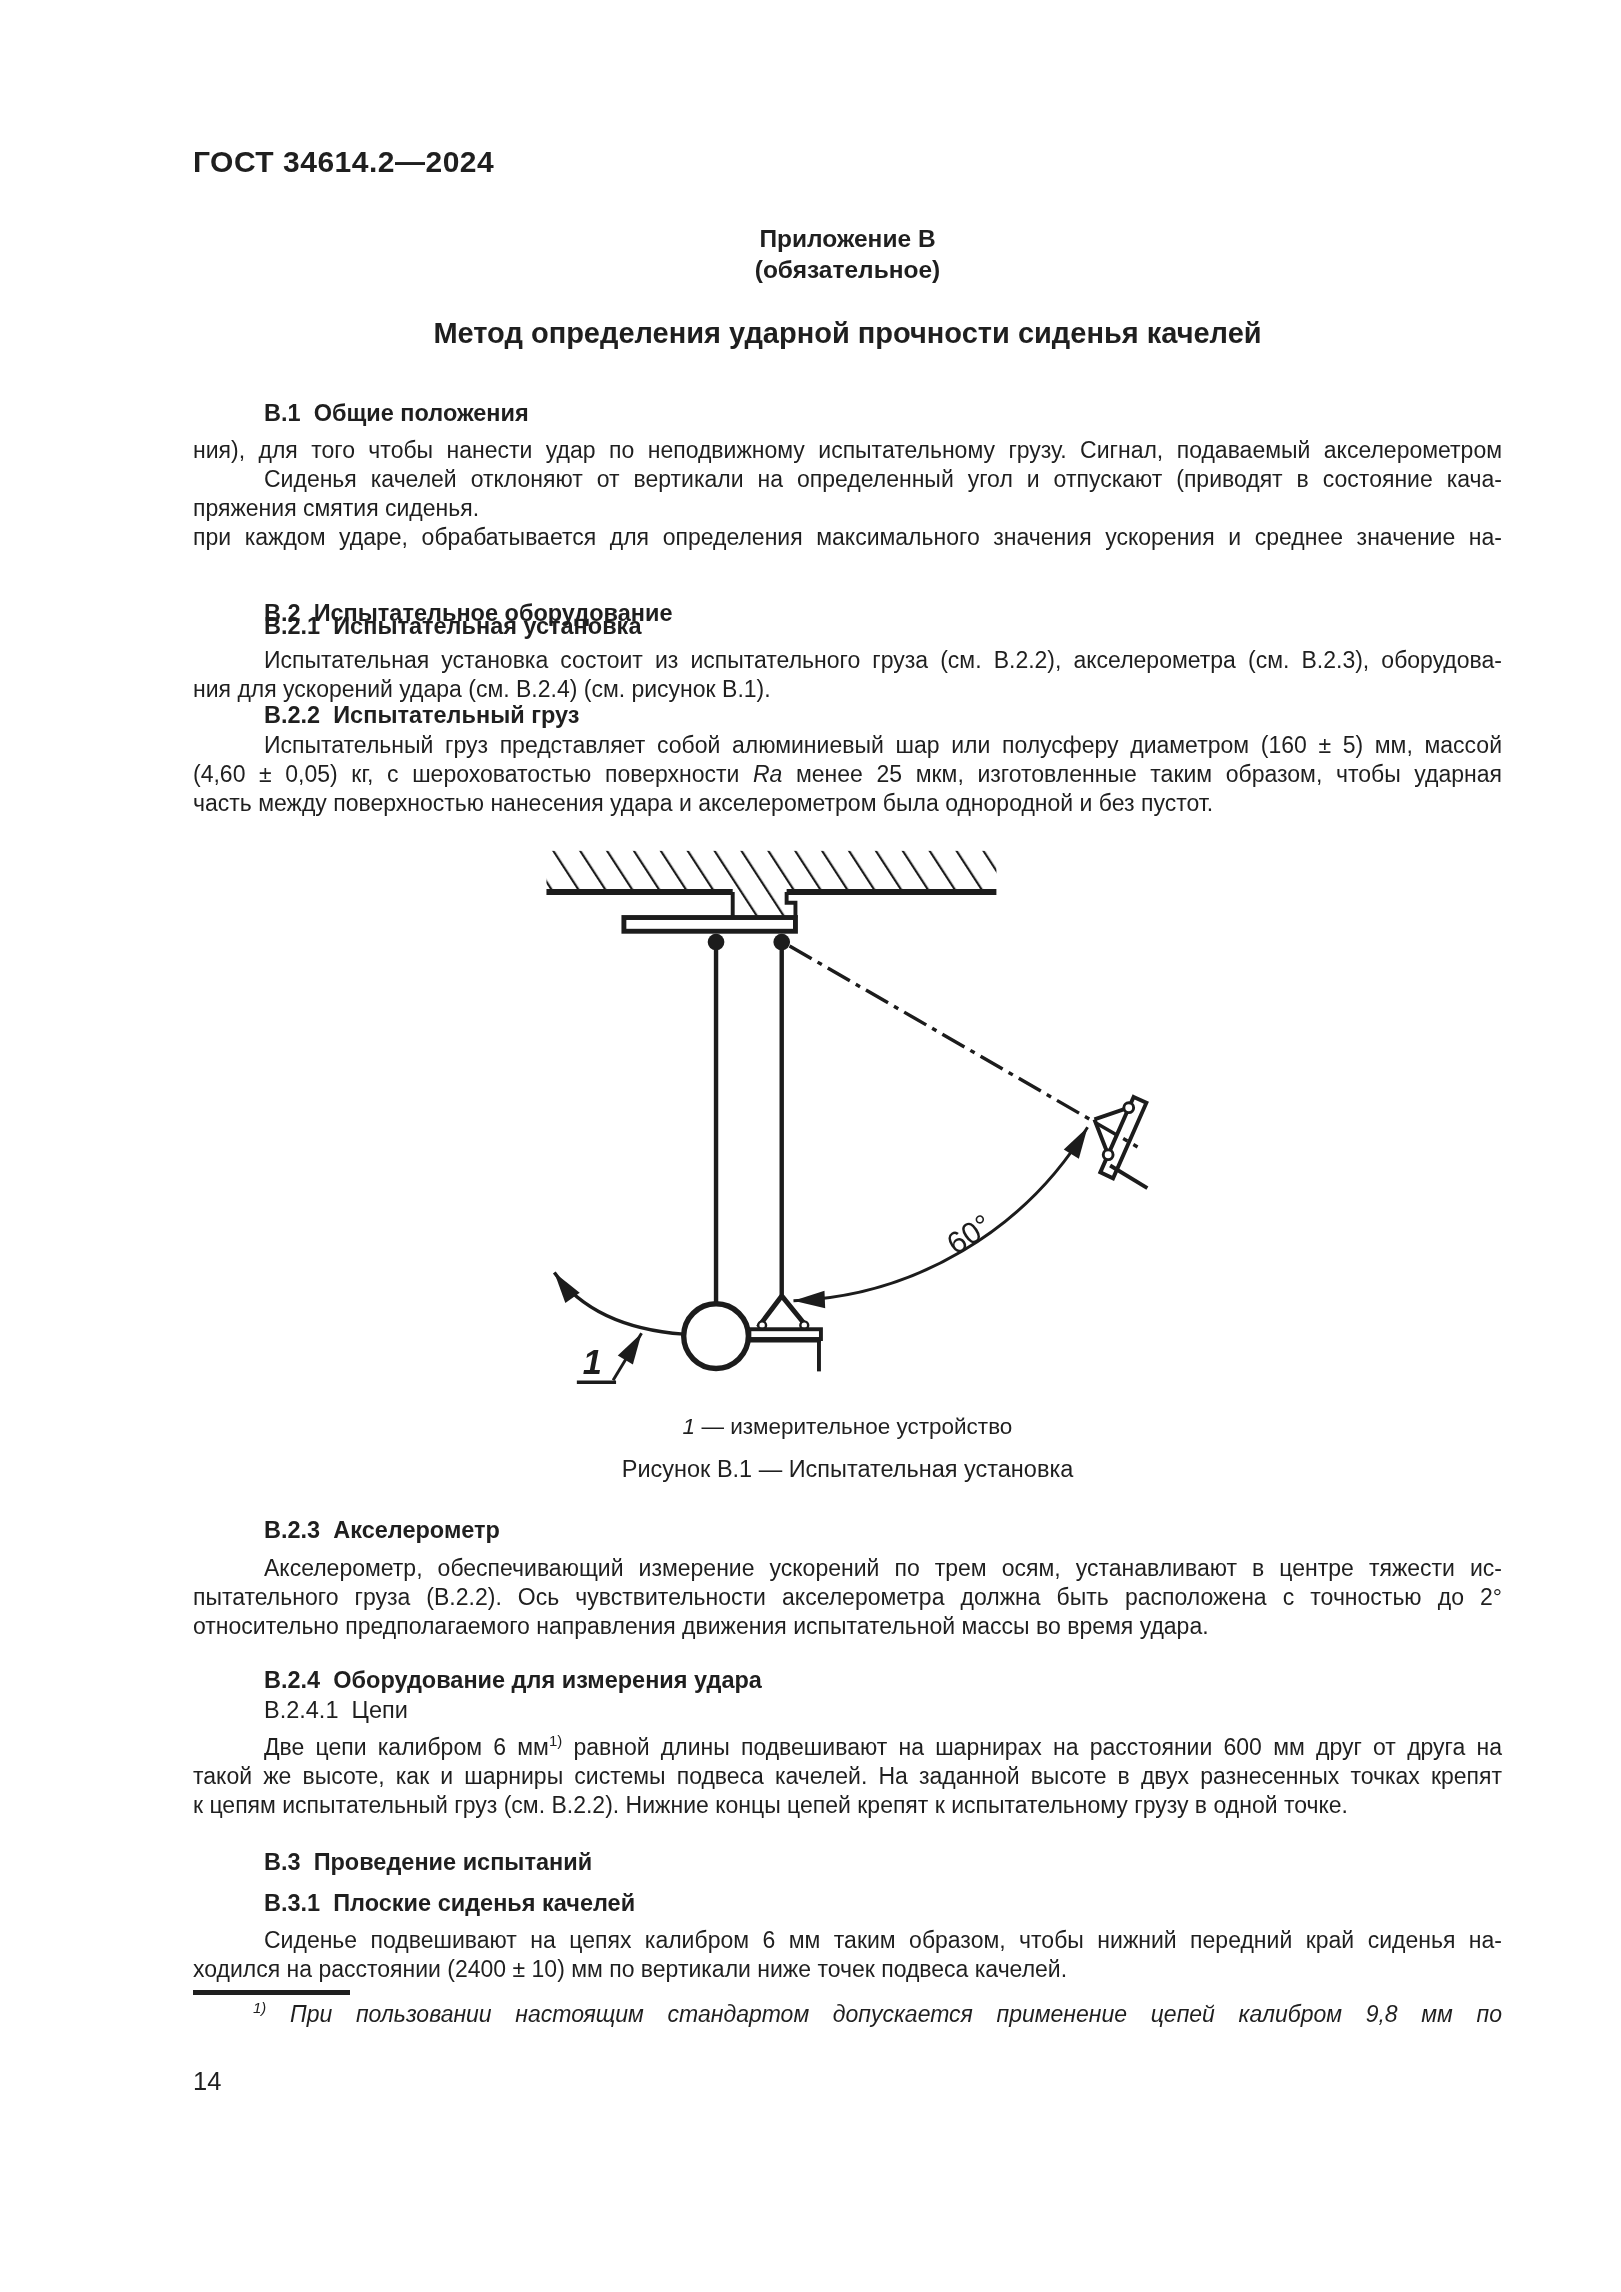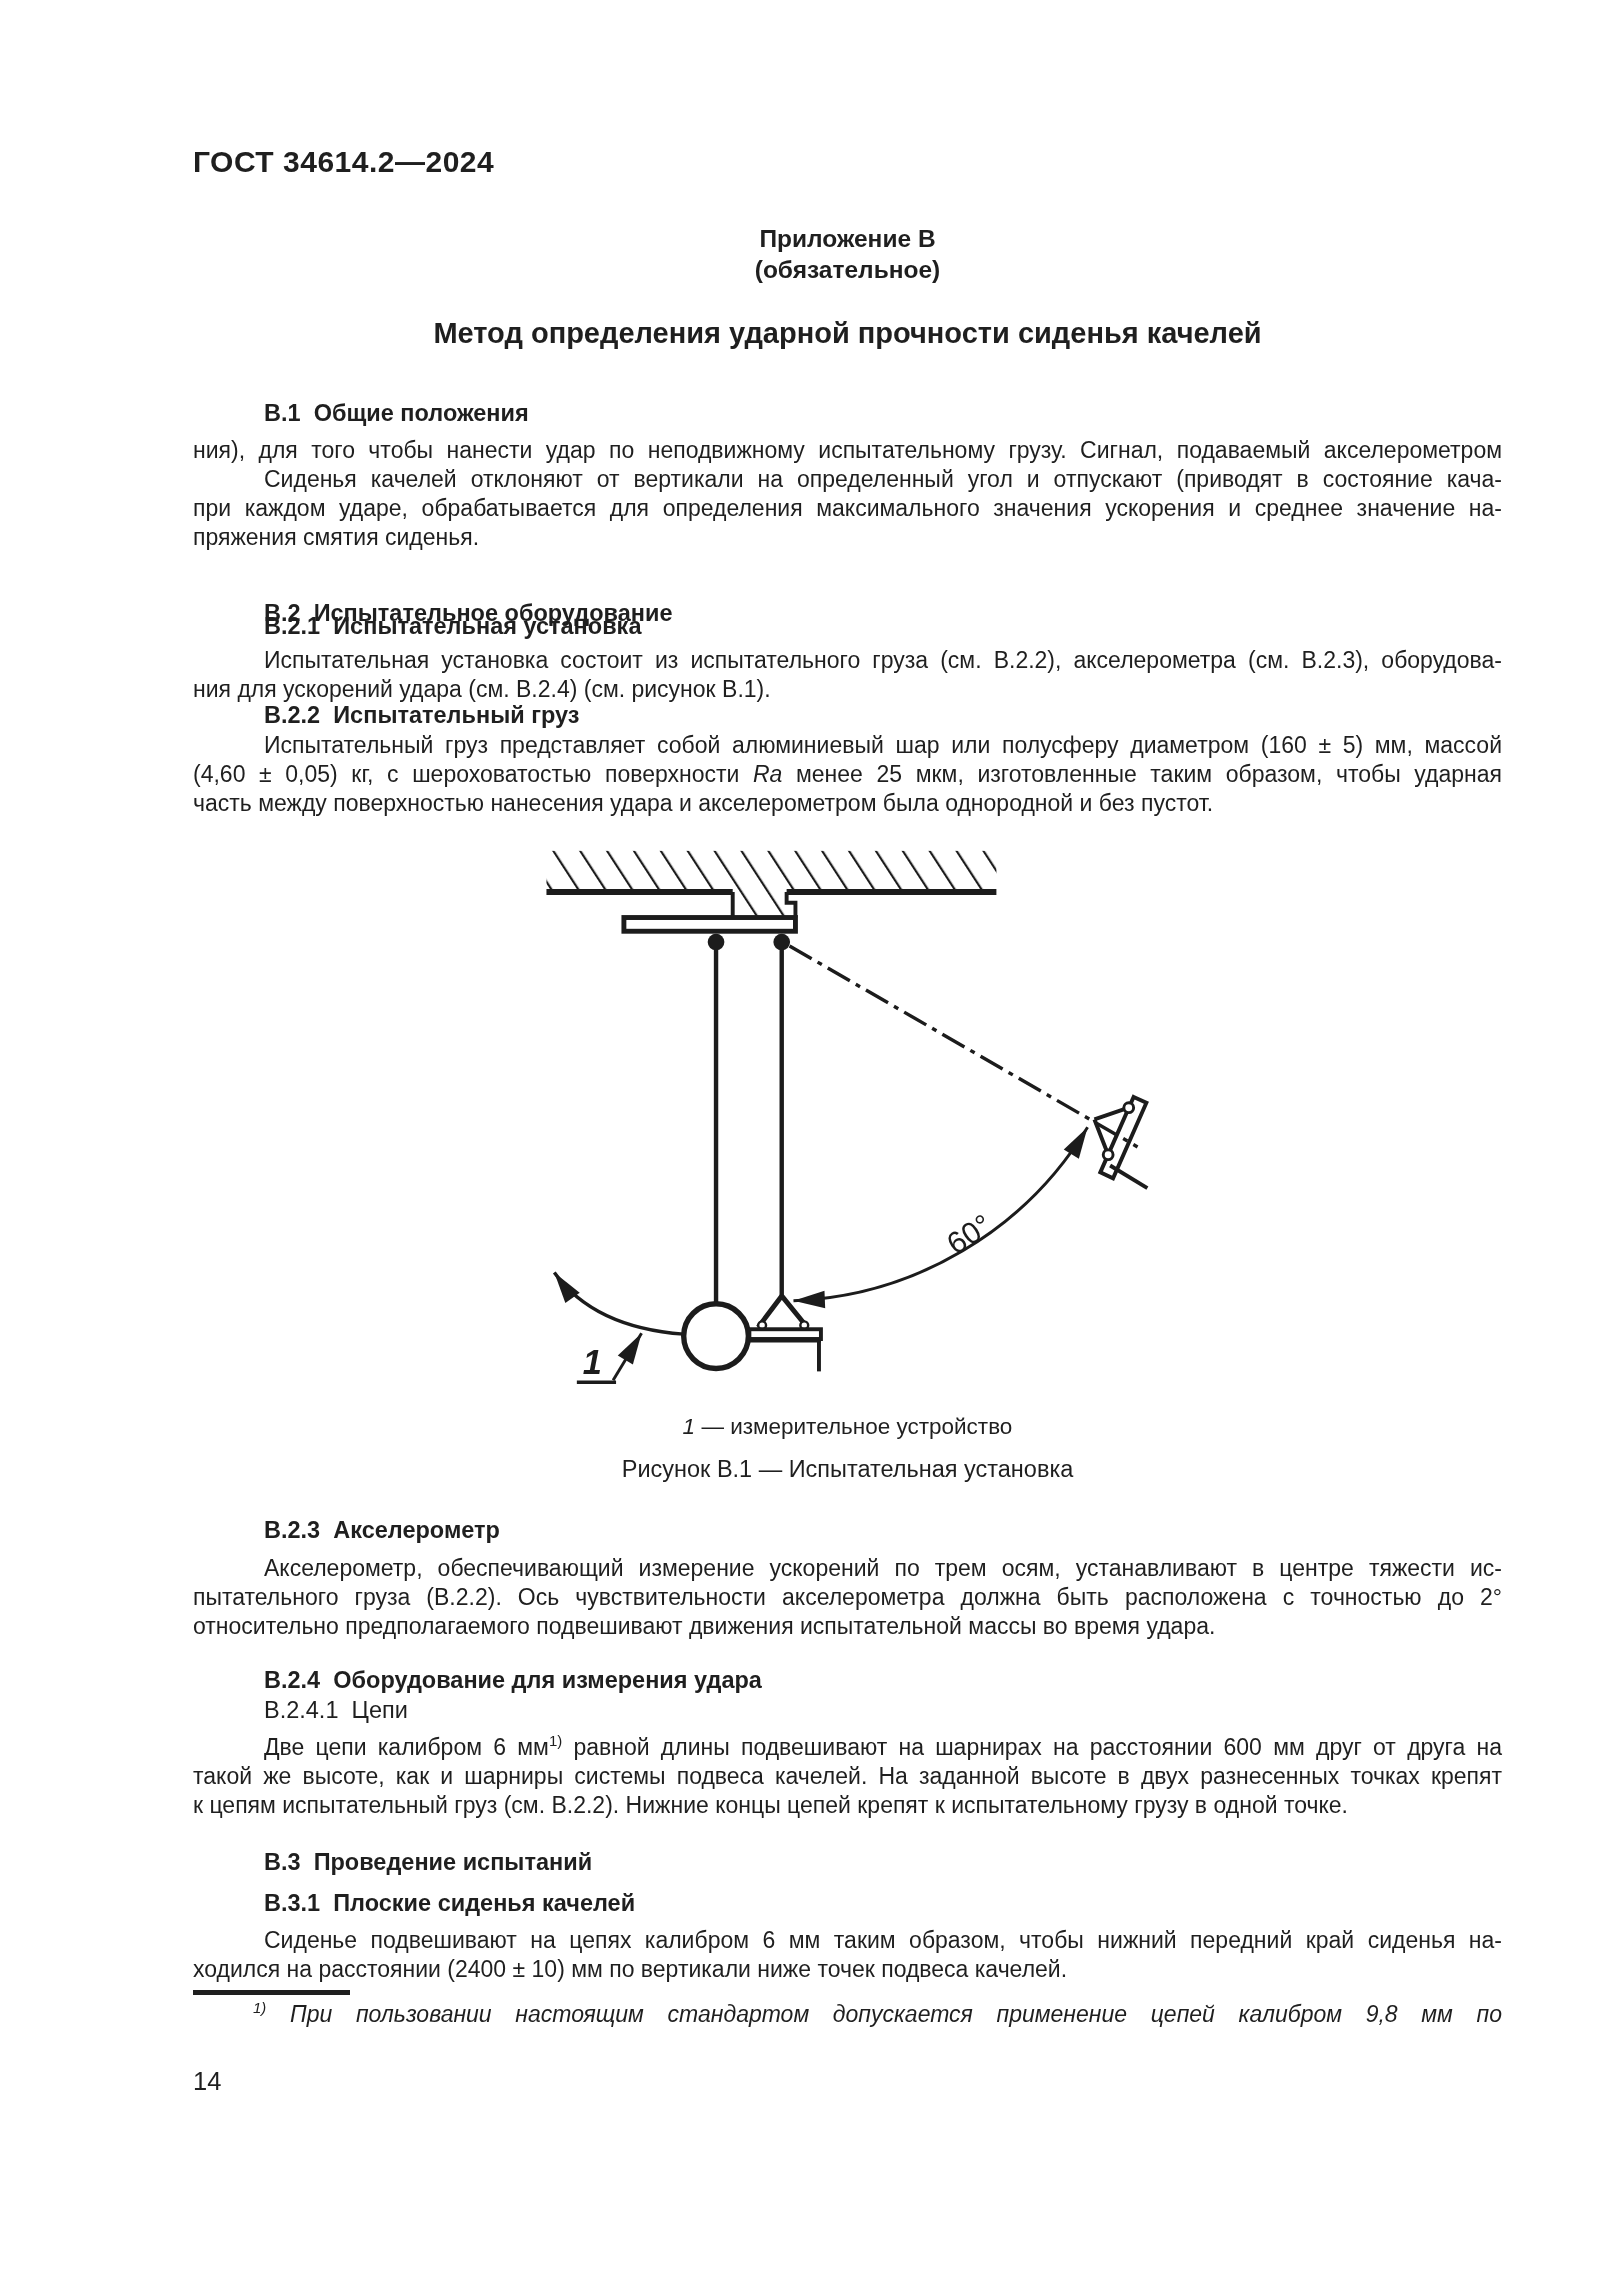--- a/index.html
+++ b/index.html
@@ -45,22 +45,22 @@
   <div class="abs hdr">ГОСТ 34614.2—2024</div>
 
   <div class="abs colcenter app-label">Приложение В</div>
   <div class="abs colcenter app-qual">(обязательное)</div>
   <div class="abs colcenter doc-title">Метод определения ударной прочности сиденья качелей</div>
 
   <div class="abs h h-b1">В.1&nbsp; Общие положения</div>
   <div class="abs p p-b1">
       <div class="jline"><span>ния), для того чтобы нанести удар по неподвижному испытательному грузу. Сигнал, подаваемый акселерометром</span></div>
       <div class="jline first"><span>Сиденья качелей отклоняют от вертикали на определенный угол и отпускают (приводят в состояние кача-</span></div>
+      <div class="jline last"><span>пряжения смятия сиденья.</span></div>
       <div class="jline"><span>при каждом ударе, обрабатывается для определения максимального значения ускорения и среднее значение на-</span></div>
-      <div class="jline last"><span>пряжения смятия сиденья.</span></div>
     </div>
 
   <div class="abs h h-b2">В.2&nbsp; Испытательное оборудование</div>
   <div class="abs h h-b21">В.2.1&nbsp; Испытательная установка</div>
   <div class="abs p p-b21">
       <div class="jline first"><span>Испытательная установка состоит из испытательного груза (см. В.2.2), акселерометра (см. В.2.3), оборудова-</span></div>
       <div class="jline last"><span>ния для ускорений удара (см. В.2.4) (см. рисунок В.1).</span></div>
     </div>
   <div class="abs h h-b22">В.2.2&nbsp; Испытательный груз</div>
   <div class="abs p p-b22">
@@ -137,21 +137,21 @@
 
   <div class="abs colcenter figkey lines-center">
       <div class="jline first last"><i>1</i><span> — измерительное устройство</span></div>
     </div>
   <div class="abs colcenter figcap">Рисунок В.1 — Испытательная установка</div>
 
   <div class="abs h h-b23">В.2.3&nbsp; Акселерометр</div>
   <div class="abs p p-b23">
       <div class="jline first"><span>Акселерометр, обеспечивающий измерение ускорений по трем осям, устанавливают в центре тяжести ис-</span></div>
       <div class="jline"><span>пытательного груза (В.2.2). Ось чувствительности акселерометра должна быть расположена с точностью до 2°</span></div>
-      <div class="jline last"><span>относительно предполагаемого подвешивают движения испытательной массы во время удара.</span></div>
+      <div class="jline last"><span>относительно предполагаемого направления движения испытательной массы во время удара.</span></div>
     </div>
 
   <div class="abs h h-b24">В.2.4&nbsp; Оборудование для измерения удара</div>
   <div class="abs h h-b241">В.2.4.1&nbsp; Цепи</div>
   <div class="abs p p-b241">
       <div class="jline first"><span>Две цепи калибром 6 мм</span><sup>1)</sup><span> равной длины подвешивают на шарнирах на расстоянии 600 мм друг от друга на</span></div>
       <div class="jline"><span>такой же высоте, как и шарниры системы подвеса качелей. На заданной высоте в двух разнесенных точках крепят</span></div>
       <div class="jline last"><span>к цепям испытательный груз (см. В.2.2). Нижние концы цепей крепят к испытательному грузу в одной точке.</span></div>
     </div>
 

